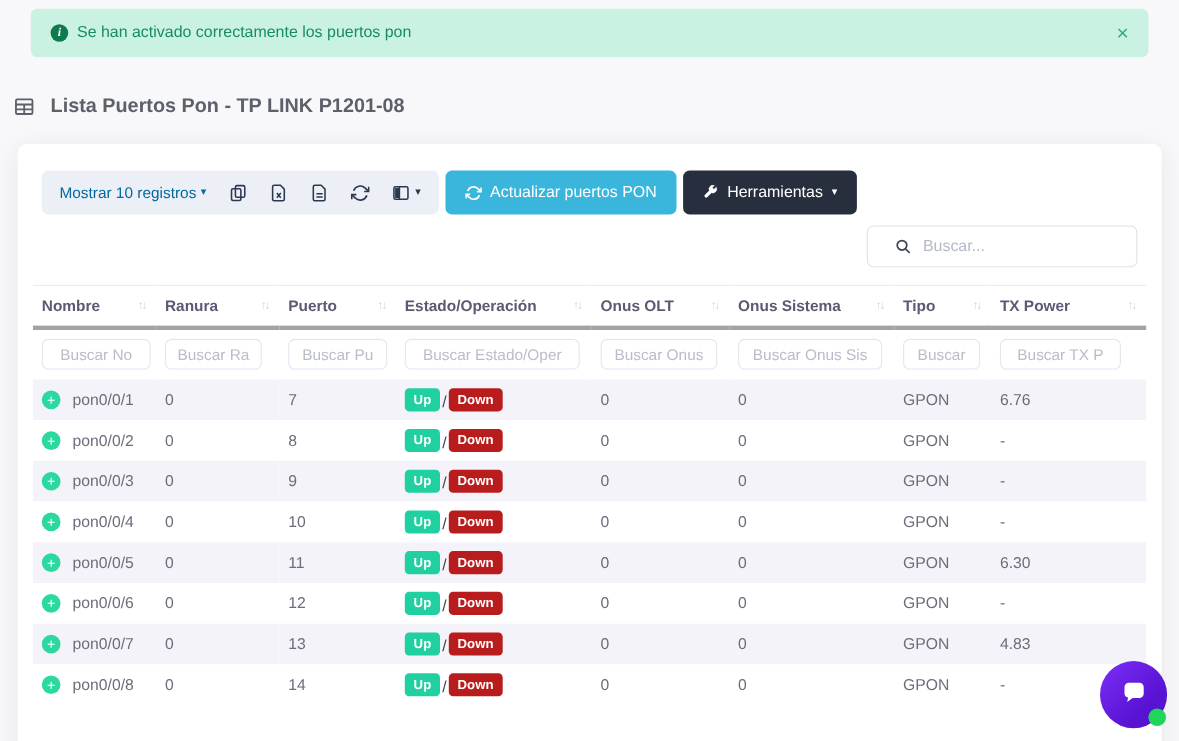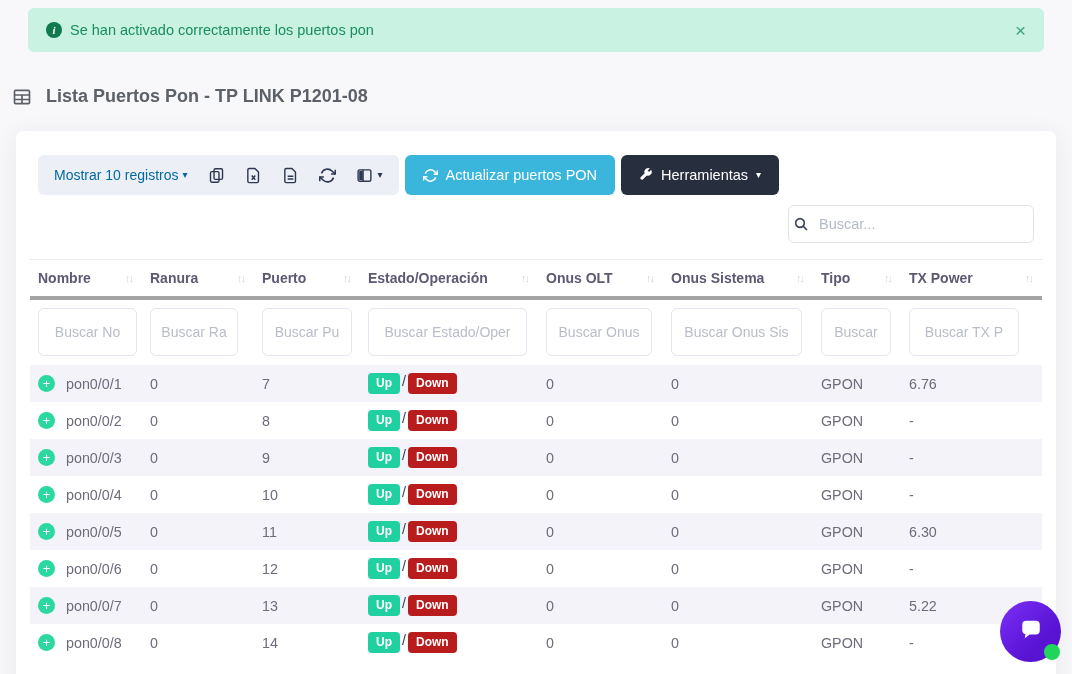--- a/index.html
+++ b/index.html
@@ -44,36 +44,36 @@
   .btn { border:none; border-radius:6px; height:40px; padding:0 18px; display:flex; align-items:center; gap:8px;
          color:#fff; font-size:14.5px; cursor:pointer; font-family:inherit; }
   .btn-cyan { background:#3ab6dc; }
   .btn-dark { background:#272e3e; }
   .btn svg { stroke:#fff; }
   .btn .wrench { fill:#fff; }
   
   .search-row { display:flex; justify-content:flex-end; margin-top:10px; padding-right:8px; }
   .search-box {
     width:246px; height:38px; border:1px solid #dfe2ec; border-radius:6px; background:#fff;
-    display:flex; align-items:center; padding:0 4px; gap:10px;
+    display:flex; align-items:center; padding:0 24px; gap:10px;
   }
   .search-box svg { stroke:#3c4257; flex:none; }
   .search-box input { border:none; outline:none; flex:1; font-size:14.5px; color:#6e6b7b; font-family:inherit; }
   .search-box input::placeholder { color:#b4b9c6; }
   
   table { width:100%; border-collapse:collapse; table-layout:fixed; margin-top:16px; }
   thead th {
     text-align:left; font-size:14px; font-weight:700; color:#5e5873;
     padding:10px 8px; border-top:1px solid #ebe9f1; border-bottom:4px solid #a3a3a3; cursor:pointer;
   }
   thead th .th-inner { display:flex; align-items:center; justify-content:space-between; }
   .sort-icon { color:#d4d6df; font-size:11px; letter-spacing:-2px; font-weight:400; padding-right:2px; }
   .filter-row td { padding:8px 8px 9px; }
   .filter-input {
-    height:48px; border:1px solid #e3e6f0; border-radius:6px; width:100%;
+    height:28px; border:1px solid #e3e6f0; border-radius:6px; width:100%;
     text-align:center; font-size:14px; color:#6e6b7b; outline:none; font-family:inherit; background:#fff;
   }
   .filter-input::placeholder { color:#b9bdc9; }
   td.f-no  .filter-input { width:99px; }
   td.f-ra  .filter-input { width:88px; }
   td.f-pu  .filter-input { width:90px; }
   td.f-es  .filter-input { width:159px; }
   td.f-oo  .filter-input { width:106px; }
   td.f-os  .filter-input { width:131px; }
   td.f-ti  .filter-input { width:70px; }
@@ -82,21 +82,21 @@
   tbody.data tr:nth-child(even) { background:#fff; }
   tbody.data td { padding:8px 8px; font-size:14.3px; color:#6e6b7b; height:37px; vertical-align:middle; }
   .name-cell { display:flex; align-items:center; gap:11px; }
   .plus-btn {
     width:17px; height:17px; border-radius:50%; background:#2bd9a0; color:#fff; border:none; cursor:pointer;
     font-size:13px; line-height:1; display:inline-flex; align-items:center; justify-content:center; flex:none; padding:0 0 1px;
   }
   .badge { display:inline-block; padding:3px 8px 4px; border-radius:4px; color:#fff; font-size:12px; font-weight:700; cursor:pointer; }
   .badge-up { background:#21d0a1; }
   .badge-down { background:#b91c1c; }
-  .state-cell { display:flex; align-items:flex-start; gap:2px; color:#3f4254; }
+  .state-cell { display:flex; align-items:flex-end; gap:2px; color:#3f4254; }
   
   .chat-widget {
     position:absolute; right:11px; bottom:12px; width:61px; height:61px; border-radius:50%;
     background:linear-gradient(135deg,#7b2ff7 0%,#5712d2 70%); cursor:pointer;
     display:flex; align-items:center; justify-content:center;
   }
   .chat-dot { position:absolute; right:1px; bottom:2px; width:16px; height:16px; border-radius:50%; background:#1fd65a; }
 </style>
 </head>
 <body>
@@ -406,21 +406,21 @@
     <td>
       <span class="state-cell">
         <span class="badge badge-up">Up</span>
         <span>/</span>
         <span class="badge badge-down">Down</span>
       </span>
     </td>
     <td>0</td>
     <td>0</td>
     <td>GPON</td>
-    <td>5.22</td>
+    <td>4.83</td>
   </tr>
 
   <tr>
     <td>
       <span class="name-cell">
         <button class="plus-btn">+</button>
         <span>pon0/0/8</span>
       </span>
     </td>
     <td>0</td>

